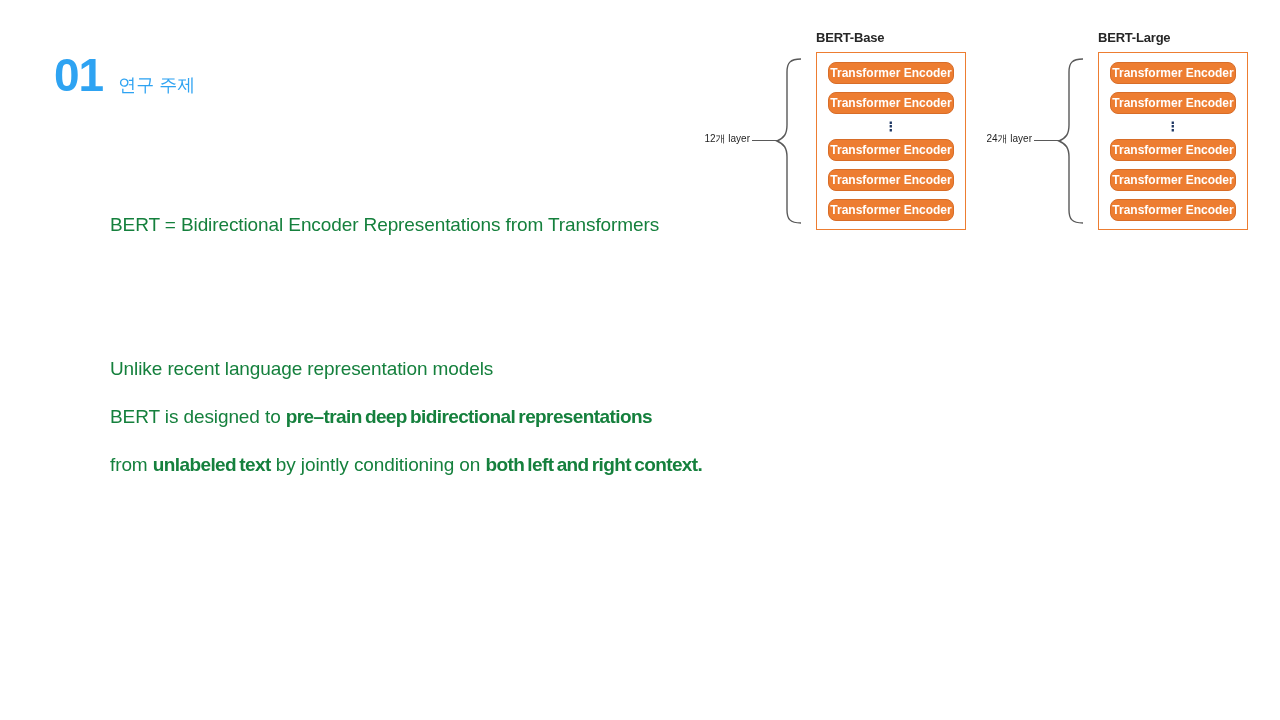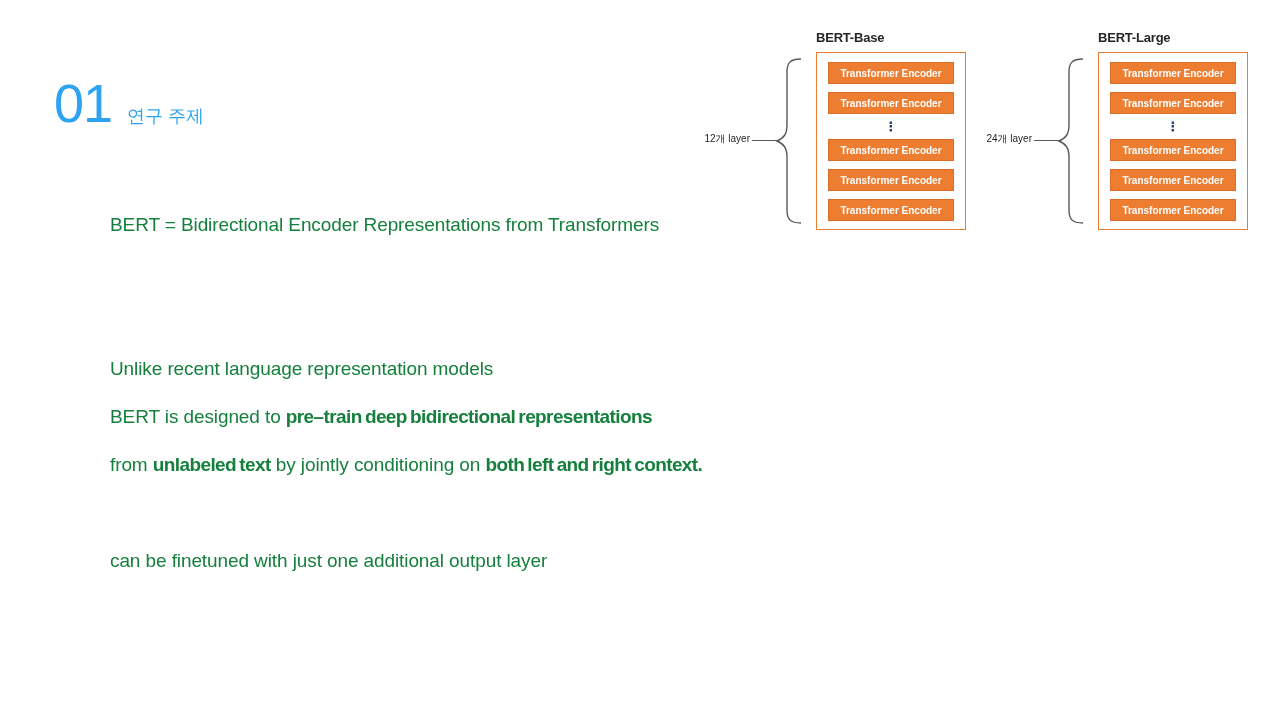--- a/index.html
+++ b/index.html
@@ -3,36 +3,36 @@
 <meta charset="utf-8">
 <style>
   html,body { margin:0; padding:0; background:#e8e8e8; }
   .slide {
     position:relative; width:1280px; height:720px; background:#ffffff;
     font-family:"Liberation Sans","DejaVu Sans",sans-serif; overflow:hidden;
   }
 
   
   .hdr { position:absolute; left:54px; top:52px; display:flex; align-items:baseline; gap:15px; }
-  .hdr-num  { font-size:54px; font-weight:400; line-height:1.0; color:#2ea3f2; letter-spacing:-1px;margin-top:24px; }
+  .hdr-num  { font-size:46px; font-weight:700; line-height:1.0; color:#2ea3f2; letter-spacing:-1px; }
   .hdr-title{ font-size:18px; font-weight:500; color:#2ea3f2; }
 
   
   .line { position:absolute; left:110px; font-size:19px; line-height:20px;
           color:#15803d; letter-spacing:-0.1px; white-space:nowrap; }
   .line b { font-weight:700; letter-spacing:-0.6px; word-spacing:-1.5px; }
 
   
   .diag-title { position:absolute; top:30px; width:150px; text-align:left;
                 font-size:13px; font-weight:700; color:#262626; letter-spacing:-0.2px; }
   .stack { position:absolute; top:52px; width:150px; height:178px; box-sizing:border-box;
            border:1px solid #ed7d31; background:#ffffff;
            display:flex; flex-direction:column; padding:9px 11px 10px; }
   .enc { height:22px; flex:0 0 22px; background:#ed7d31; border:1px solid #d86d28;
-         border-radius:0; box-sizing:border-box; color:#ffffff; font-size:10px;
+         border-radius:8px; box-sizing:border-box; color:#ffffff; font-size:12px;
          font-weight:700; display:flex; align-items:center; justify-content:center;
          white-space:nowrap; }
   .mt { margin-top:8px; }
   .dots { height:25px; flex:0 0 25px; display:flex; align-items:center; justify-content:center;
           color:#1f3864; font-weight:700; font-size:13px; }
   .brace { position:absolute; top:57px; width:28px; height:168px; }
   .conn  { position:absolute; top:140px; width:25px; height:0; border-top:1.5px solid #595959; }
   .layer-lbl { position:absolute; top:132px; width:72px; text-align:right;
                font-size:10px; color:#1f1f1f; white-space:nowrap; }
 
@@ -55,21 +55,20 @@
 
   <div class="hdr">
     <span class="hdr-num">01</span>
     <span class="hdr-title">연구 주제</span>
   </div>
 
   <div class="line" style="top:215px">BERT = Bidirectional Encoder Representations from Transformers</div>
   <div class="line" style="top:359px">Unlike recent language representation models</div>
   <div class="line" style="top:407px"><span>BERT is designed to </span><b>pre–train deep bidirectional representations</b></div>
   <div class="line" style="top:455px"><span>from </span><b>unlabeled text</b><span> by jointly conditioning on </span><b>both left and right context.</b></div>
-  <div class="line" style="top:551px">can be finetuned with just one additional output layer</div>
 
   <div class="g-base">
     <div class="diag-title">BERT-Base</div>
     <div class="layer-lbl">12개 layer</div>
     <div class="conn"></div>
     <svg class="brace" viewBox="0 0 28 168" fill="none">
       <path d="M 26 2 C 15 2 12 6 12 15 L 12 68 C 12 77 9 81 2 84 C 9 87 12 91 12 100 L 12 153 C 12 162 15 166 26 166" stroke="#595959" stroke-width="1.4" fill="none"></path>
     </svg>
     <div class="stack">
       <div class="enc">Transformer Encoder</div>

